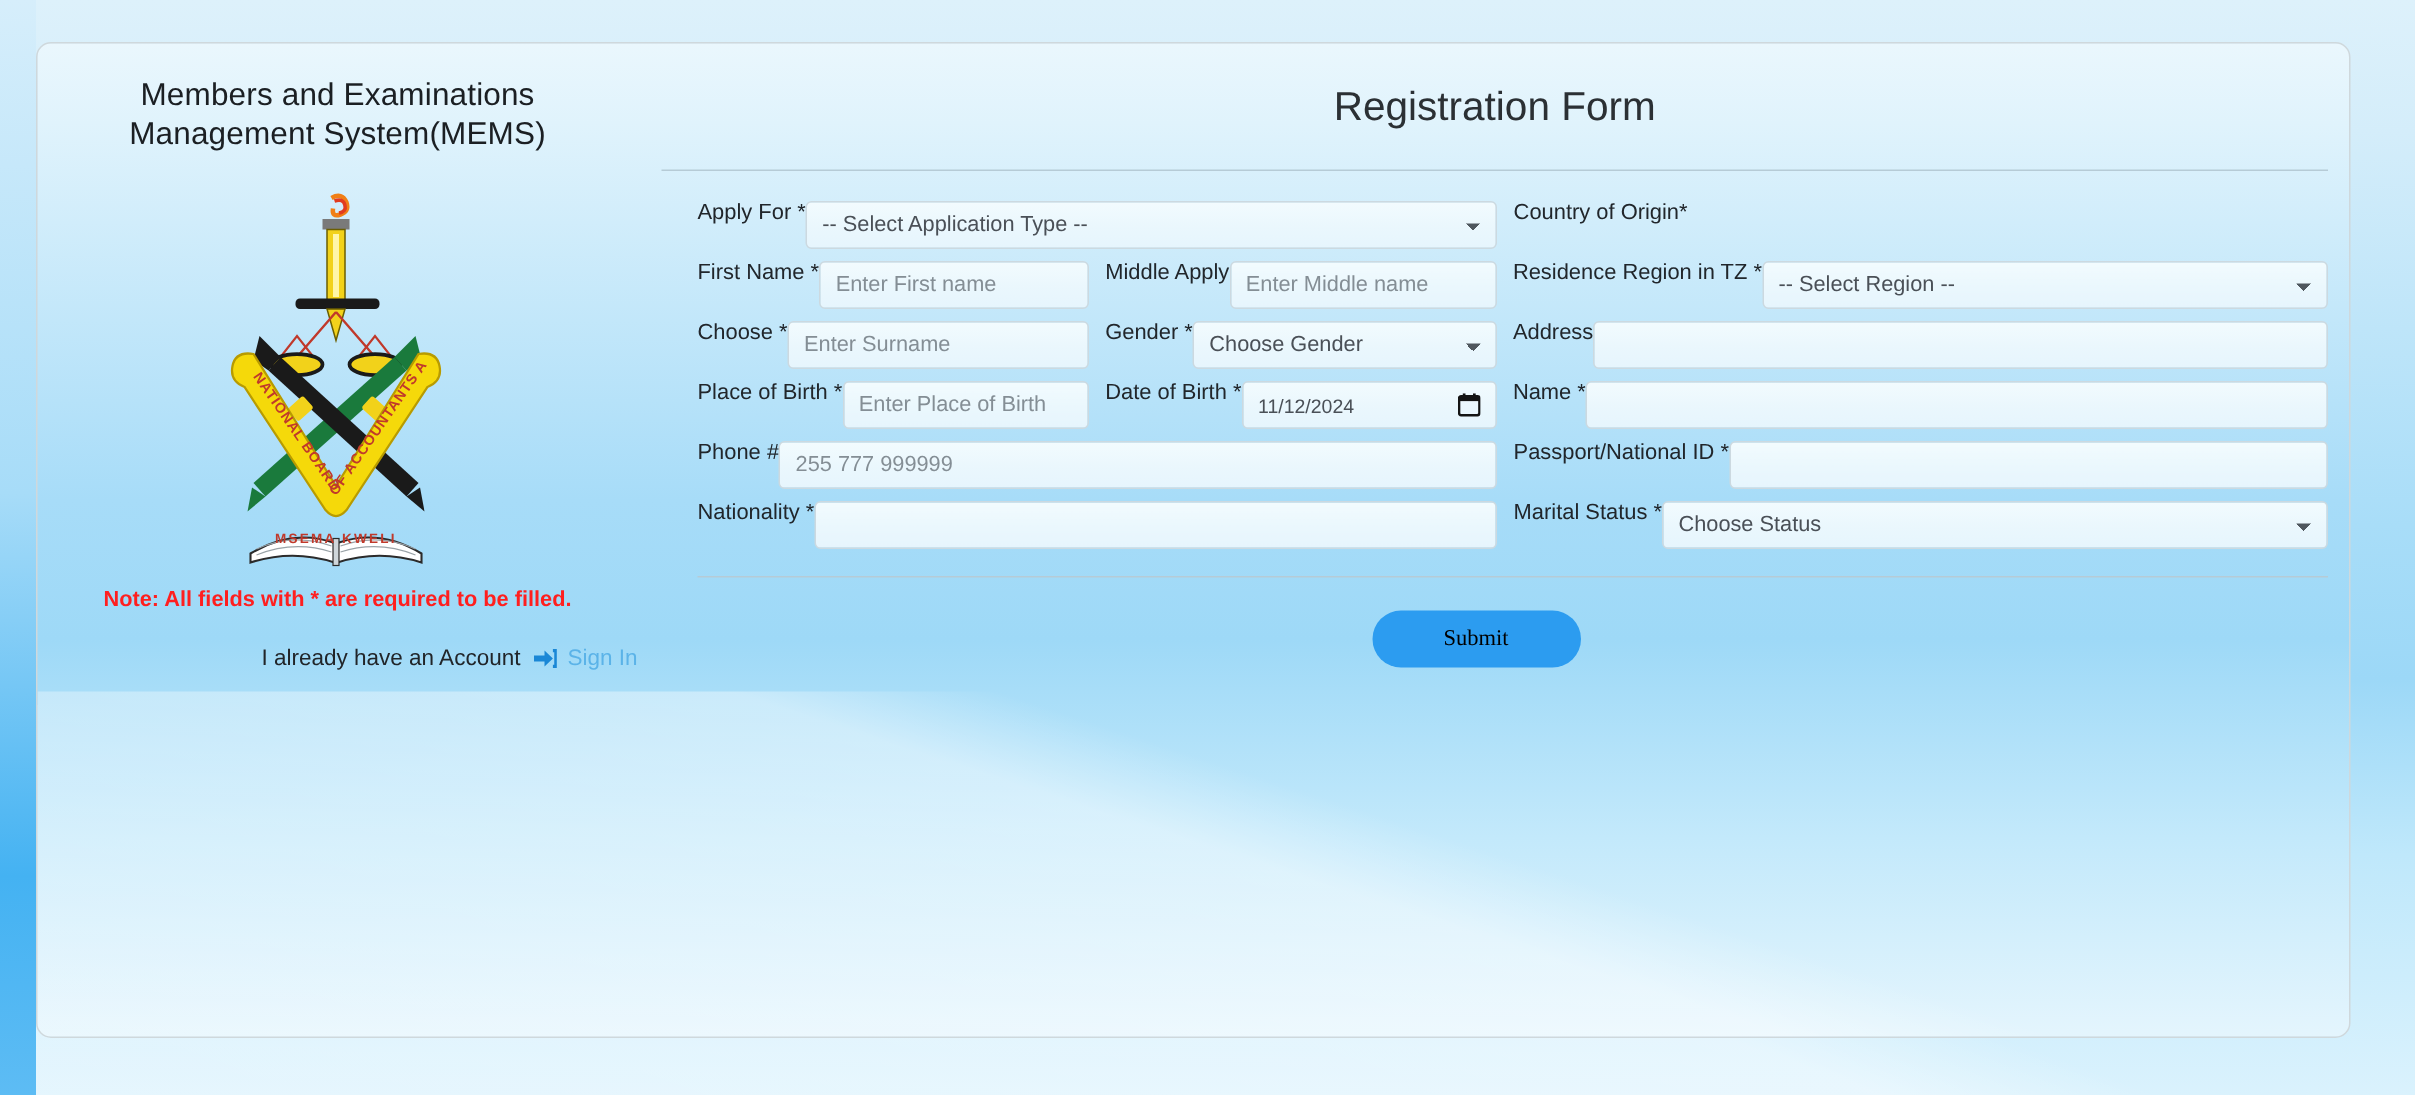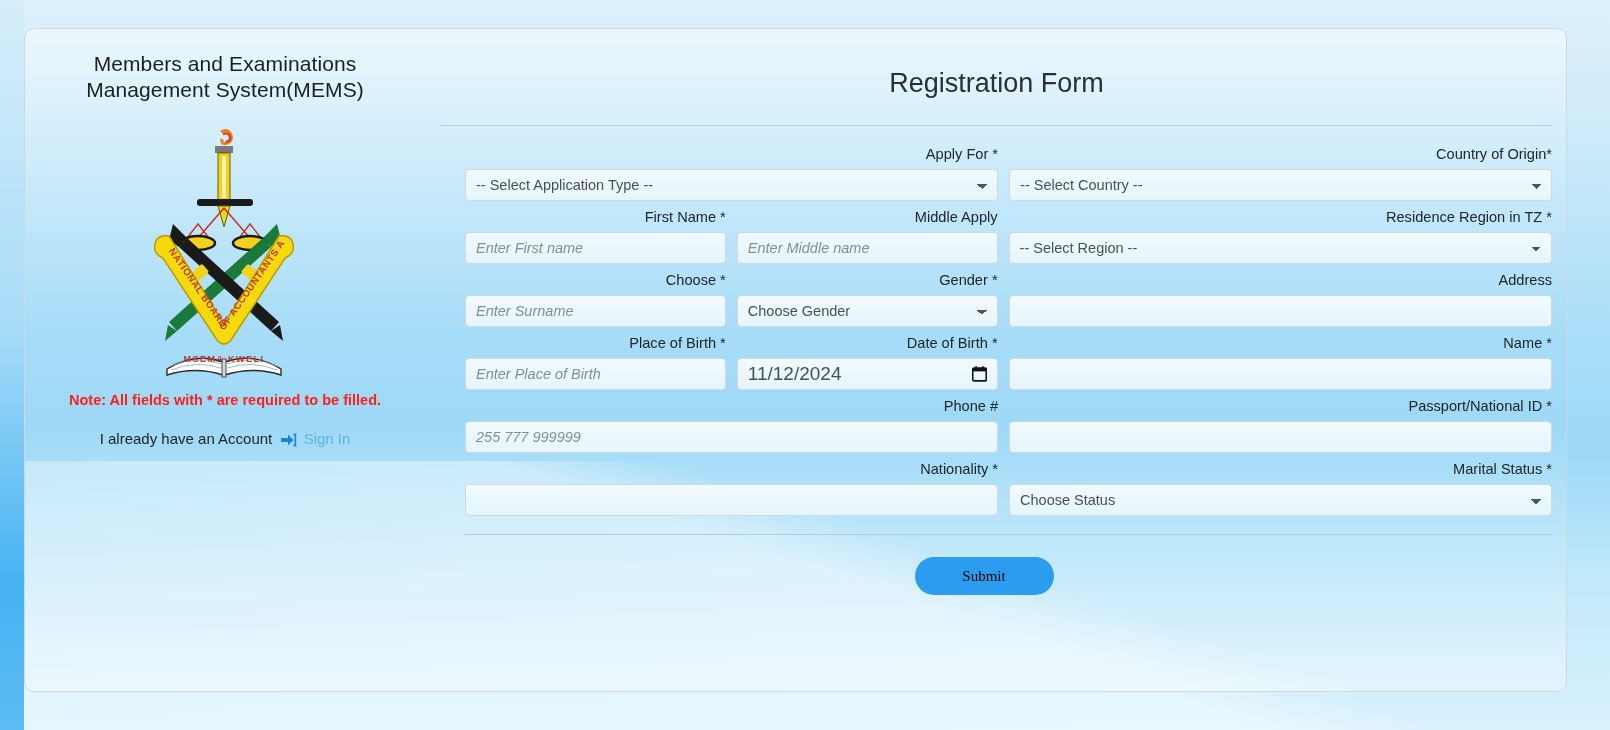--- a/index.html
+++ b/index.html
@@ -54,45 +54,45 @@
   }
   .logo-wrap {
     margin: 22px auto 0; width: 180px; height: 252px;
     display: block;
   }
   .note {
     margin-top: 14px; text-align: center;
     color: #ff1f1f; font-weight: bold; font-size: 14.5px;
   }
   .account-line {
-    margin-top: 22px; text-align: center;
+    margin-top: 22px; text-align: right;
     font-size: 15px; color: #212529;
   }
   .signin-icon { display: inline-block; vertical-align: -3px; margin: 0 2px 0 5px; }
   .signin-link { color: #5bb3e8; text-decoration: none; }
 
   
   .right-panel {
     position: absolute; left: 400px; top: 0; width: 1143px; height: 664px;
     z-index: 2;
   }
   .form-title {
-    margin: 12px; padding-top: 27px;
+    margin: 0; padding-top: 27px;
     text-align: center; font-size: 27px; font-weight: normal;
     color: #2b3034;
   }
   .title-rule {
     margin: 26px 16px 0 16px; height: 1px;
     background: #b6cbd6;
   }
 
   .form-area { padding: 20px 16px 0 40px; }
 
   .row { display: flex; margin-bottom: 8px; }
-  .field { display: flex; flex-direction: column; padding-right: 11px; align-items: flex-end; }
+  .field { display: flex; flex-direction: row; padding-right: 11px; }
   .field:last-child { padding-right: 0; }
   .w-half  { width: 274px; }
   .w-full  { width: 549px; }
   .w-right { width: 548px; }
 
   label {
     font-size: 14.6px; color: #21262b; margin-bottom: 7px;
     white-space: nowrap;
   }
 
@@ -100,40 +100,40 @@
     height: 32px; width: 100%;
     border: 1px solid #ccd9e0; border-radius: 4px;
     background: linear-gradient(to bottom, #f2fbfe 0%, #eaf7fd 55%, #e6f5fd 100%);
     font-family: "Liberation Sans", sans-serif;
     font-size: 14.5px; color: #33393f;
     padding: 0 10px;
     outline: none;
     display: flex; align-items: center;
   }
   input.ctrl::placeholder { color: #848e95; }
-  input.ctrl { padding-top: 0; font-style: italic; }
+  input.ctrl { padding-top: 0; }
 
   select.ctrl {
     appearance: none; -webkit-appearance: none;
     color: #4a5057;
     padding-right: 26px;
     background-image:
       linear-gradient(45deg, transparent 50%, #4f575e 50%),
       linear-gradient(135deg, #4f575e 50%, transparent 50%),
       linear-gradient(to bottom, #f2fbfe 0%, #eaf7fd 55%, #e6f5fd 100%);
     background-position:
       calc(100% - 15px) 14px,
       calc(100% - 10px) 14px,
       0 0;
     background-size: 5px 5px, 5px 5px, 100% 100%;
     background-repeat: no-repeat, no-repeat, repeat;
   }
 
   .date-ctrl { position: relative; }
-  .date-ctrl .date-text { color: #4a5057; font-size: 19px; }
+  .date-ctrl .date-text { color: #4a5057; font-size: 13px; }
   .cal-icon { position: absolute; right: 10px; top: 7px; }
 
   .footer-rule {
     margin: 18px 16px 0 40px; height: 1px; background: #b6cbd6;
   }
   .submit-wrap { text-align: center; margin-top: 22px; padding-right: 25px; }
   .submit-btn {
     width: 139px; height: 38px;
     border: none; border-radius: 19px;
     background: #2c9cf0;
@@ -224,23 +224,20 @@
 
       <div class="row">
         <div class="field w-full">
           <label>Apply For *</label>
           <select class="ctrl">
             <option>-- Select Application Type --</option>
           </select>
         </div>
         <div class="field w-right">
           <label>Country of Origin*</label>
-          <select class="ctrl">
-            <option>-- Select Country --</option>
-          </select>
         </div>
       </div>
 
       <div class="row">
         <div class="field w-half">
           <label>First Name *</label>
           <input class="ctrl" type="text" placeholder="Enter First name" style="">
         </div>
         <div class="field w-half">
           <label>Middle Apply</label>

